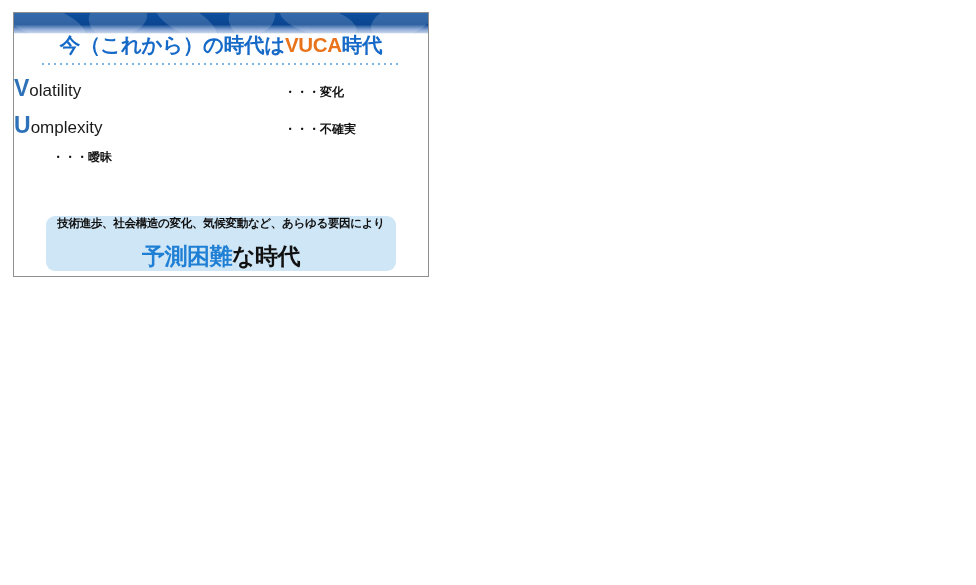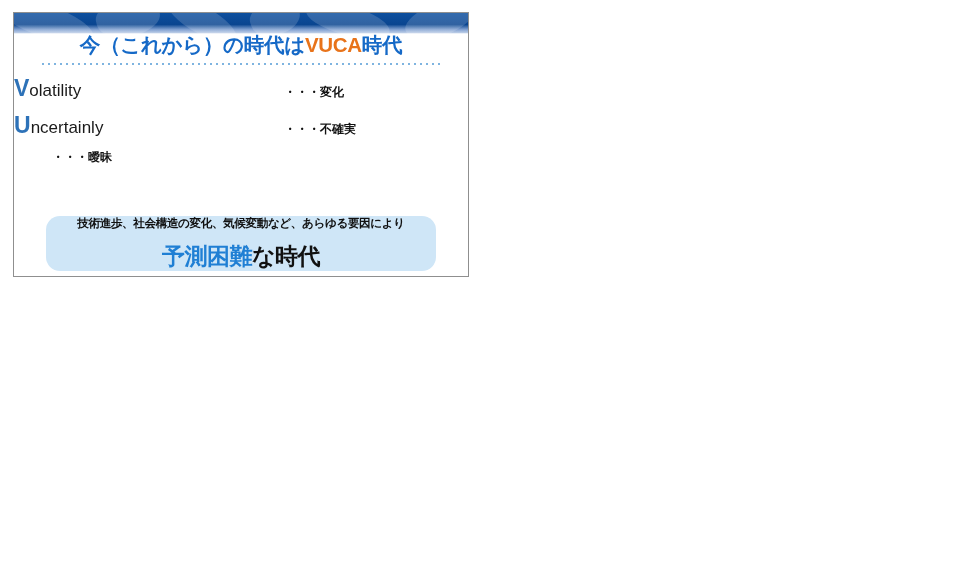--- a/index.html
+++ b/index.html
@@ -30,21 +30,21 @@
   .band {
     position: absolute; left: 0; right: 0;
     overflow: hidden;
   }
   .band.dark { background: linear-gradient(180deg,#0d4f9e 0%, #0a4590 55%, #7f9fd0 78%, #cfdcee 100%); }
   .band.dark .blob { background: rgba(255,255,255,0.16); }
   .band .rule { position:absolute; left:0; right:0; bottom:0; height:1px; background:rgba(255,255,255,.65); }
   .blob { position: absolute; border-radius: 40% 55% 45% 50%; }
 
   
-  #slide1 { left: 13px; top: 12px; width: 456px; height: 265px; }
+  #slide1 { left: 13px; top: 12px; width: 416px; height: 265px; }
   .s1-title {
     position: absolute; top: 18px; left: 0; right: 0;
     text-align: center; font-size: 20.5px; font-weight: 700;
     color: #1569c7; letter-spacing: -0.3px; white-space: nowrap;
   }
   .s1-title .vuca { color: #e8731a; }
   .dotted {
     position: absolute; height: 2px;
     background-image: radial-gradient(circle, #7fb4e0 0 1px, transparent 1.2px);
     background-size: 6px 2px; background-repeat: repeat-x;
@@ -61,21 +61,21 @@
     font-family: "Liberation Sans", sans-serif;
   }
   .vuca-word .cap {
     font-size: 23px; font-weight: 700; color: #2d72b8;
   }
   .vuca-mean {
     margin-left: 38px; font-size: 12px; font-weight: 700; color: #111;
   }
   .s1-box {
     position: absolute; left: 32px; right: 32px; bottom: 5px;
-    height: 55px; background: #cfe6f7; border-radius: 14px;
+    height: 55px; background: #cfe6f7; border-radius: 9px;
     display: flex; flex-direction: column; align-items: center; justify-content: center;
   }
   .s1-box-line1 { font-size: 11.6px; font-weight: 700; color: #111; letter-spacing: -0.4px; white-space: nowrap; }
   .s1-box-line2 { font-size: 23px; font-weight: 700; color: #111; margin-top: 10px; letter-spacing: -0.5px; }
   .s1-box-line2 .hl { color: #1f7fd4; }
 </style>
 </head>
 <body>
 
 <div class="grid">
@@ -97,21 +97,21 @@
           <span>今（これから）の時代は</span><span class="vuca">VUCA</span><span>時代</span>
         </div>
         <div class="dotted" id="s1-dotted"></div>
 
         <div class="vuca-list">
           <div class="vuca-row">
             <div class="vuca-word"><span class="cap">V</span><span>olatility</span></div>
             <div class="vuca-mean">・・・変化</div>
           </div>
           <div class="vuca-row">
-            <div class="vuca-word"><span class="cap">U</span><span>ncertainly</span></div>
+            <div class="vuca-word"><span class="cap">U</span><span>omplexity</span></div>
             <div class="vuca-mean">・・・不確実</div>
           </div>
           <div class="vuca-row">
             <div class="vuca-mean">・・・曖昧</div>
           </div>
         </div>
 
         <div class="s1-box">
           <div class="s1-box-line1">技術進歩、社会構造の変化、気候変動など、あらゆる要因により</div>
           <div class="s1-box-line2">

